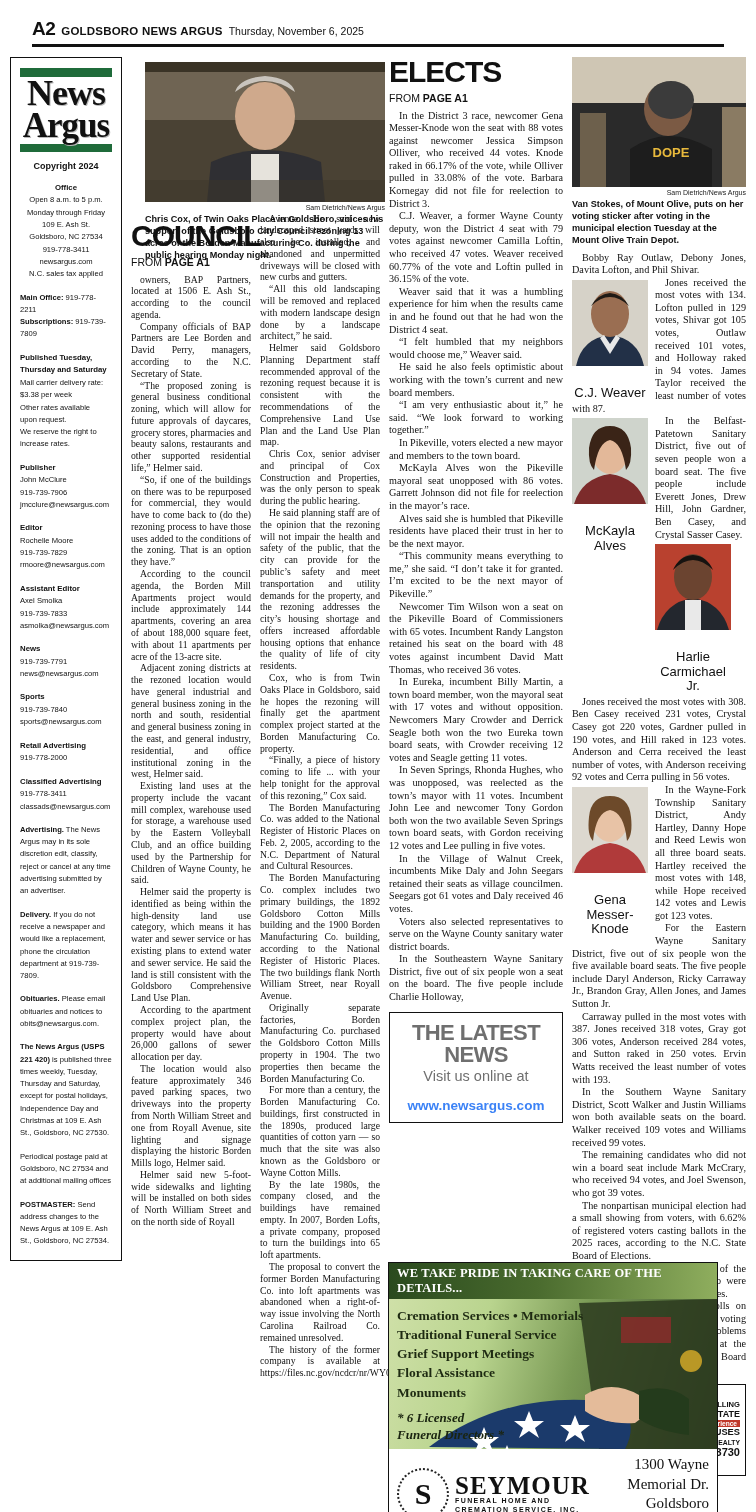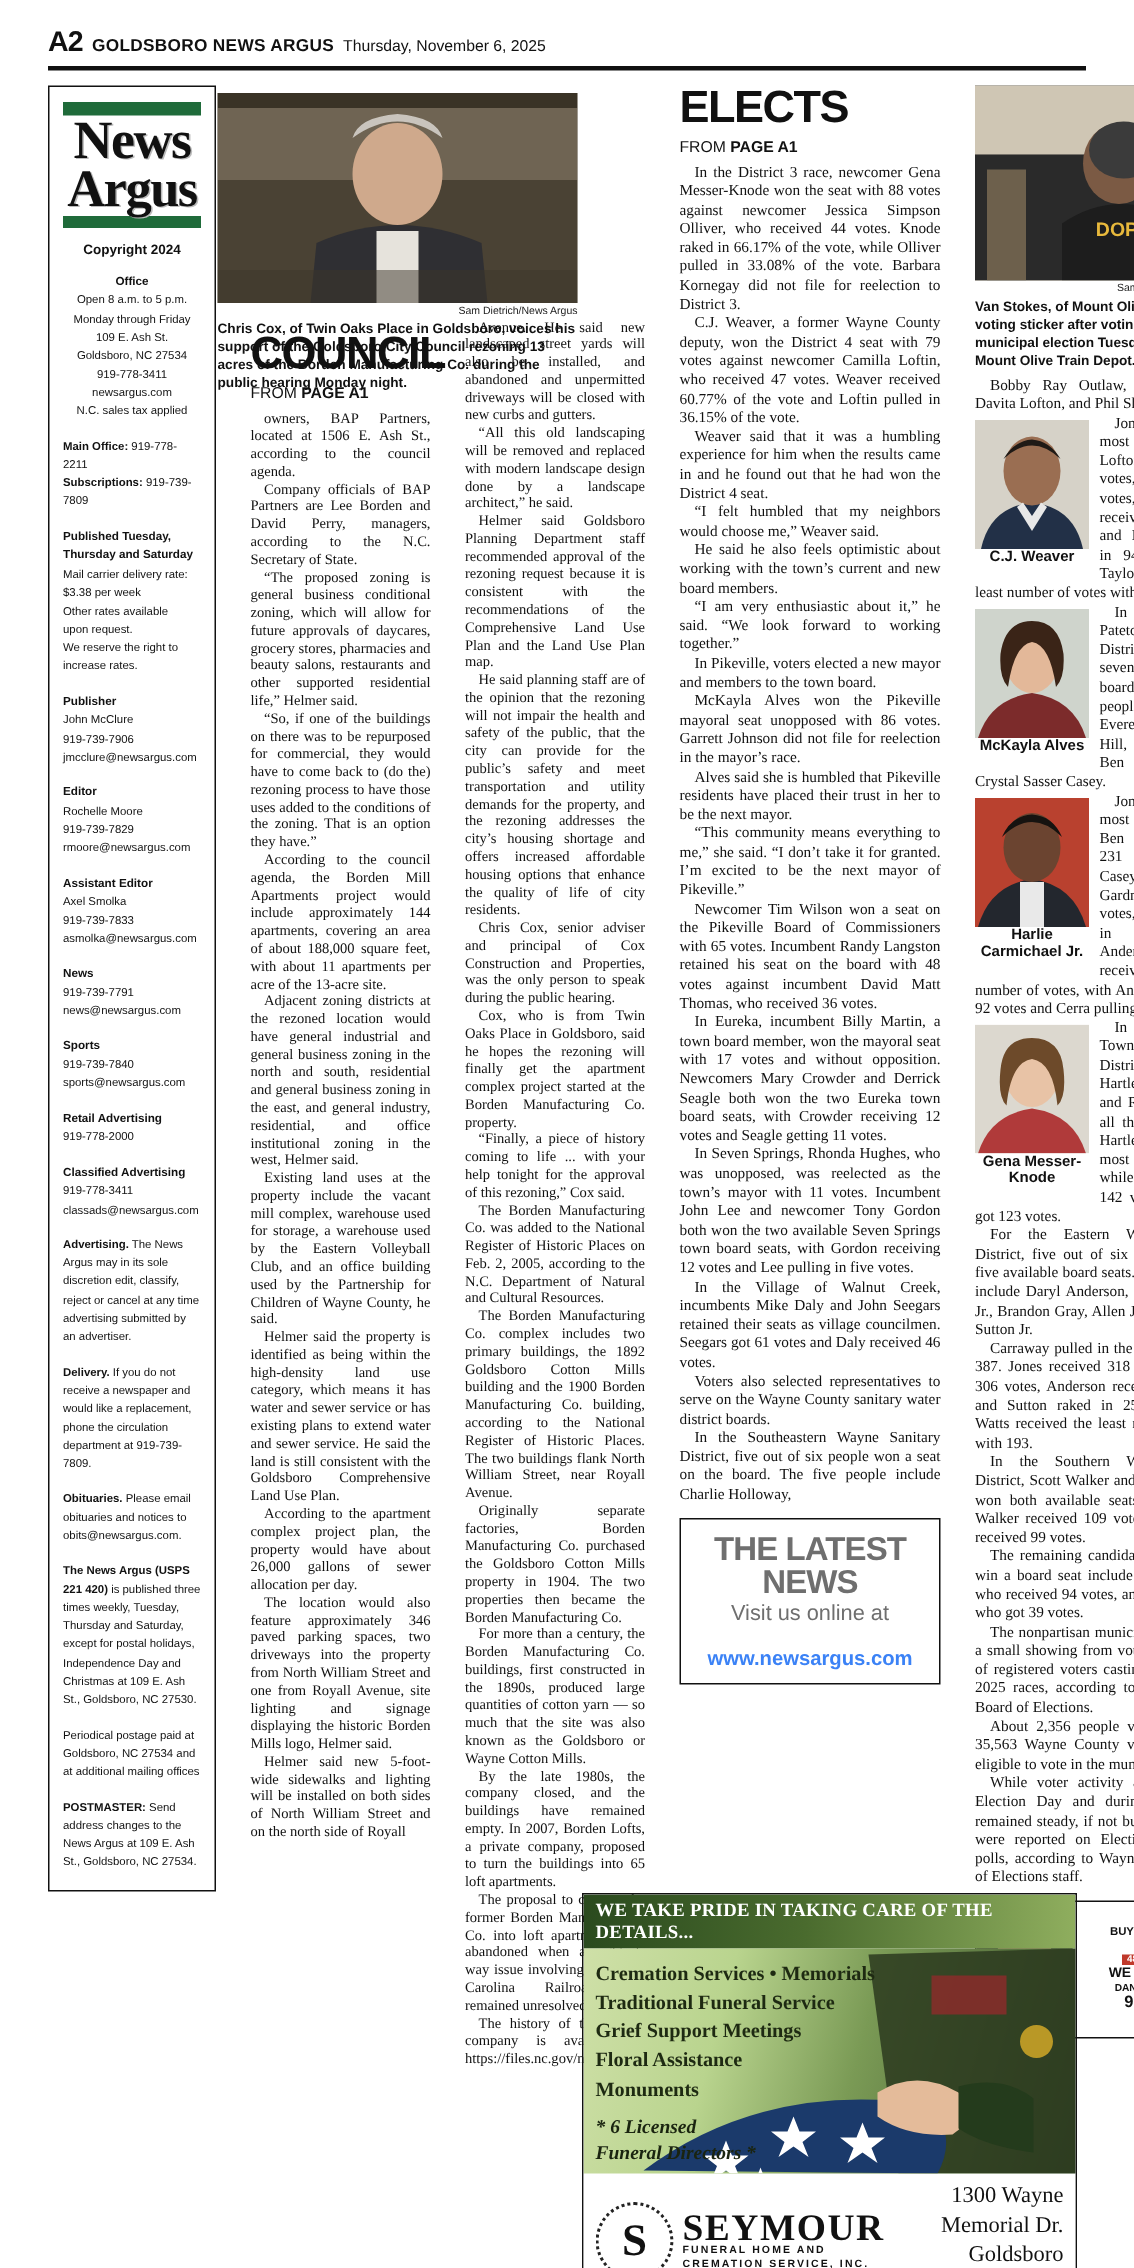--- a/index.html
+++ b/index.html
@@ -14,21 +14,21 @@
   .page { position:relative; width:756px; height:1064px; padding:18px 18px 6px 18px; }
 
   
   .masthead-bar { display:flex; align-items:baseline; gap:6px; padding:0 14px 4px 14px; }
   .folio { font-family:"Liberation Sans", sans-serif; font-weight:bold; font-size:19px; letter-spacing:-0.5px; }
   .paper-name { font-family:"Liberation Sans", sans-serif; font-weight:bold; font-size:11.5px; letter-spacing:0.2px; }
   .issue-date { font-family:"Liberation Sans", sans-serif; font-size:10.5px; font-weight:400; }
   .rule-thick { height:2.5px; background:#111; margin:0 14px 10px 14px; }
 
   
-  .cols { display:flex; gap:23px; padding:0 14px; }
+  .cols { display:flex; gap:9px; padding:0 14px;justify-content:center; }
   .col-rail { width:112px; flex:0 0 112px; }
   .col-a { width:120px; flex:0 0 120px; }
   .col-b { width:120px; flex:0 0 120px; }
   .col-c { width:174px; flex:0 0 174px; }
   .col-d { width:174px; flex:0 0 174px; }
 
   
   .railbox { border:1px solid #111; padding:10px 9px 12px 9px; }
   .nameplate { text-align:center; }
   .np-bar { height:9px; background:#1f6b3a; }
@@ -62,21 +62,21 @@
     text-align:justify;
     text-indent:9px;
     hyphens:auto;
     -webkit-hyphens:auto;
   }
   .body.wide p { font-size:10.2px; line-height:1.235; text-indent:10px; }
 
   
   .mug-wrap { float:left; width:76px; margin:3px 7px 2px 0; }
   .mug { width:76px; height:86px; overflow:hidden; position:relative; }
-  .mug-name { font-family:"Liberation Sans", sans-serif; font-weight:bold; font-size:10px; text-align:center; line-height:1.12; margin-top:0; }
+  .mug-name { font-family:"Liberation Sans", sans-serif; font-weight:normal; font-size:13px; text-align:center; line-height:1.12; margin-top:20px; }
 
   
   .ad-latest { border:1px solid #111; padding:9px 6px 9px 6px; text-align:center; }
   .ad-latest .l1 { font-family:"Liberation Sans", sans-serif; font-weight:bold; font-size:22px; letter-spacing:-0.6px; color:#6f6f6f; line-height:1; }
   .ad-latest .l2 { font-family:"Liberation Sans", sans-serif; font-size:14.5px; color:#6f6f6f; margin-top:3px; line-height:1; }
   .ad-latest .l3 { font-family:"Liberation Sans", sans-serif; font-weight:bold; font-size:13.5px; color:#3b82f6; margin-top:16px; line-height:1; }
 
   .ad-realty { border:1px solid #111; height:92px; display:flex; overflow:hidden; background:#fff; }
   .ad-realty .photo-side { width:64px; flex:0 0 64px; position:relative; overflow:hidden; background:#2b2b2b; }
   .ad-realty .text-side { flex:1; padding:4px 5px 4px 3px; font-family:"Liberation Sans", sans-serif; text-align:right; display:flex; flex-direction:column; justify-content:center; gap:1px; }
@@ -232,22 +232,22 @@
         <p>Helmer said new 5-foot-wide sidewalks and lighting will be installed on both sides of North William Street and on the north side of Royall</p>
       </div>
     </div>
 
     <div class="col-b">
       <div style="height:156px;"></div>
       <div class="body">
         <p>Avenue. He said new landscaped street yards will also be installed, and abandoned and unpermitted driveways will be closed with new curbs and gutters.</p>
         <p>“All this old landscaping will be removed and replaced with modern landscape design done by a landscape architect,” he said.</p>
         <p>Helmer said Goldsboro Planning Department staff recommended approval of the rezoning request because it is consistent with the recommendations of the Comprehensive Land Use Plan and the Land Use Plan map.</p>
+        <p>Chris Cox, senior adviser and principal of Cox Construction and Properties, was the only person to speak during the public hearing.</p>
         <p>He said planning staff are of the opinion that the rezoning will not impair the health and safety of the public, that the city can provide for the public’s safety and meet transportation and utility demands for the property, and the rezoning addresses the city’s housing shortage and offers increased affordable housing options that enhance the quality of life of city residents.</p>
-        <p>Chris Cox, senior adviser and principal of Cox Construction and Properties, was the only person to speak during the public hearing.</p>
         <p>Cox, who is from Twin Oaks Place in Goldsboro, said he hopes the rezoning will finally get the apartment complex project started at the Borden Manufacturing Co. property.</p>
         <p>“Finally, a piece of history coming to life ... with your help tonight for the approval of this rezoning,” Cox said.</p>
         <p>The Borden Manufacturing Co. was added to the National Register of Historic Places on Feb. 2, 2005, according to the N.C. Department of Natural and Cultural Resources.</p>
         <p>The Borden Manufacturing Co. complex includes two primary buildings, the 1892 Goldsboro Cotton Mills building and the 1900 Borden Manufacturing Co. building, according to the National Register of Historic Places. The two buildings flank North William Street, near Royall Avenue.</p>
         <p>Originally separate factories, Borden Manufacturing Co. purchased the Goldsboro Cotton Mills property in 1904. The two properties then became the Borden Manufacturing Co.</p>
         <p>For more than a century, the Borden Manufacturing Co. buildings, first constructed in the 1890s, produced large quantities of cotton yarn — so much that the site was also known as the Goldsboro or Wayne Cotton Mills.</p>
         <p>By the late 1980s, the company closed, and the buildings have remained empty. In 2007, Borden Lofts, a private company, proposed to turn the buildings into 65 loft apartments.</p>
         <p>The proposal to convert the former Borden Manufacturing Co. into loft apartments was abandoned when a right-of-way issue involving the North Carolina Railroad Co. remained unresolved.</p>
         <p>The history of the former company is available at https://files.nc.gov/ncdcr/nr/WY0730.pdf.</p>
       </div>

